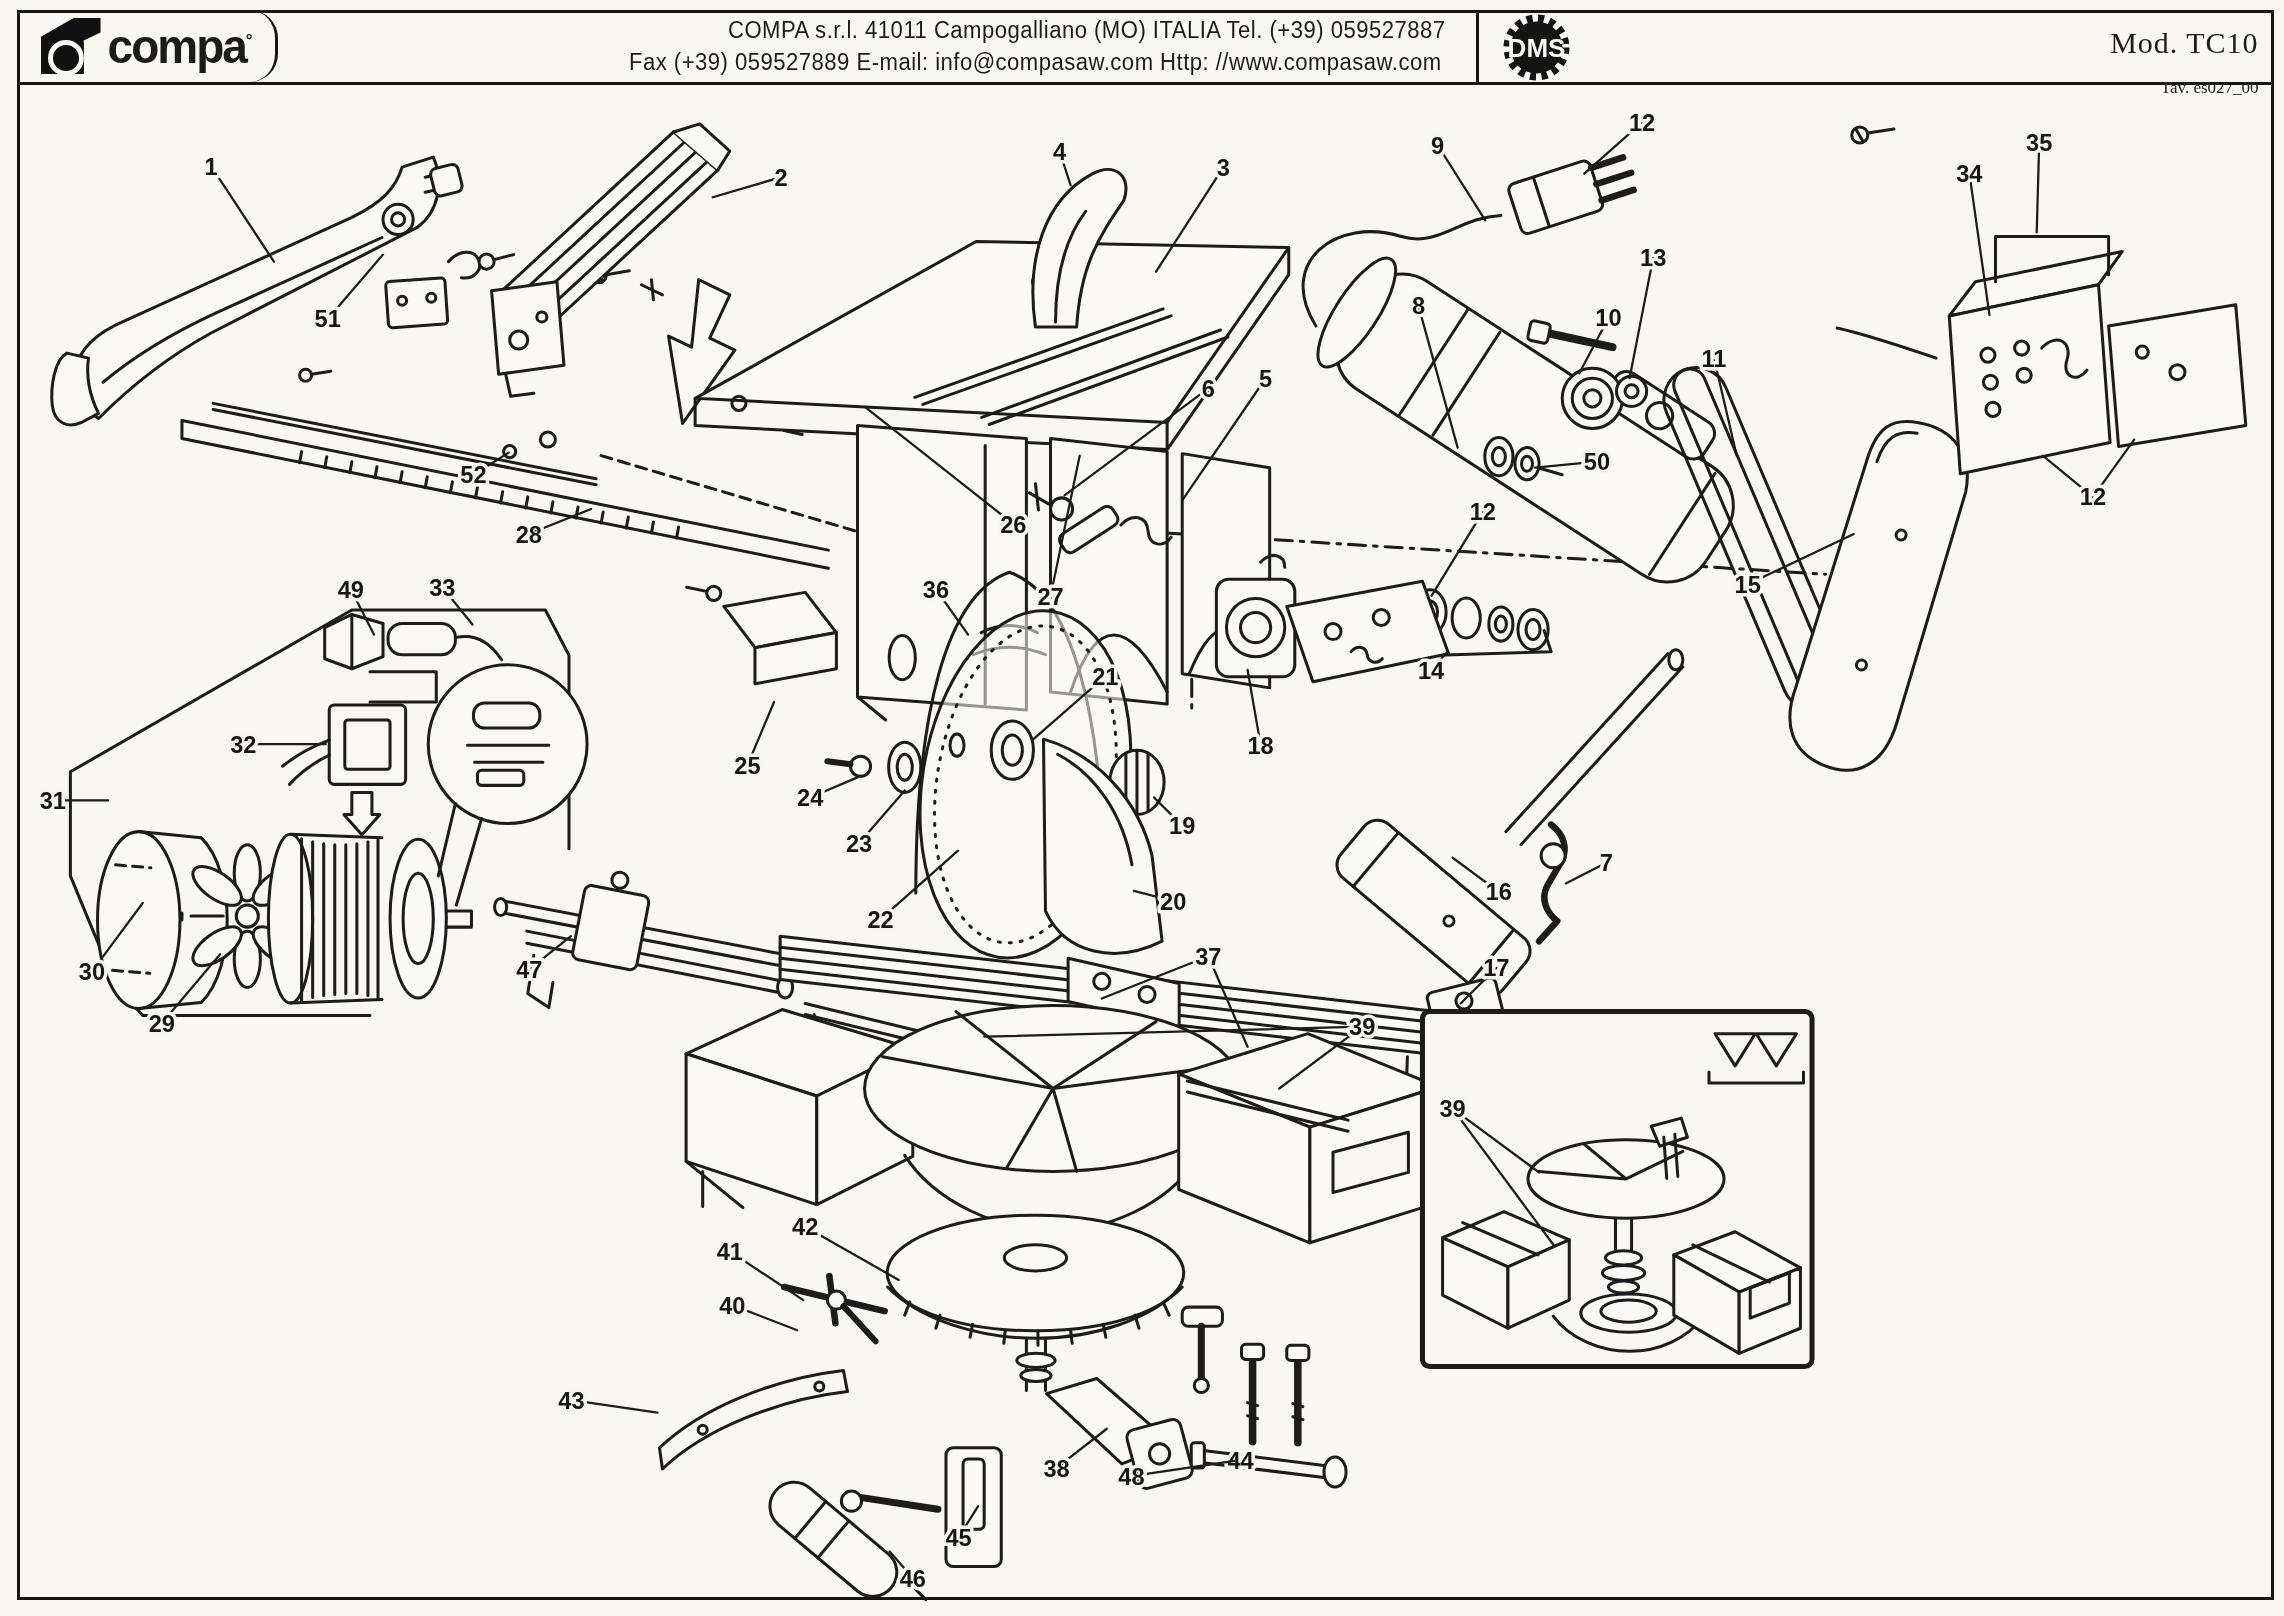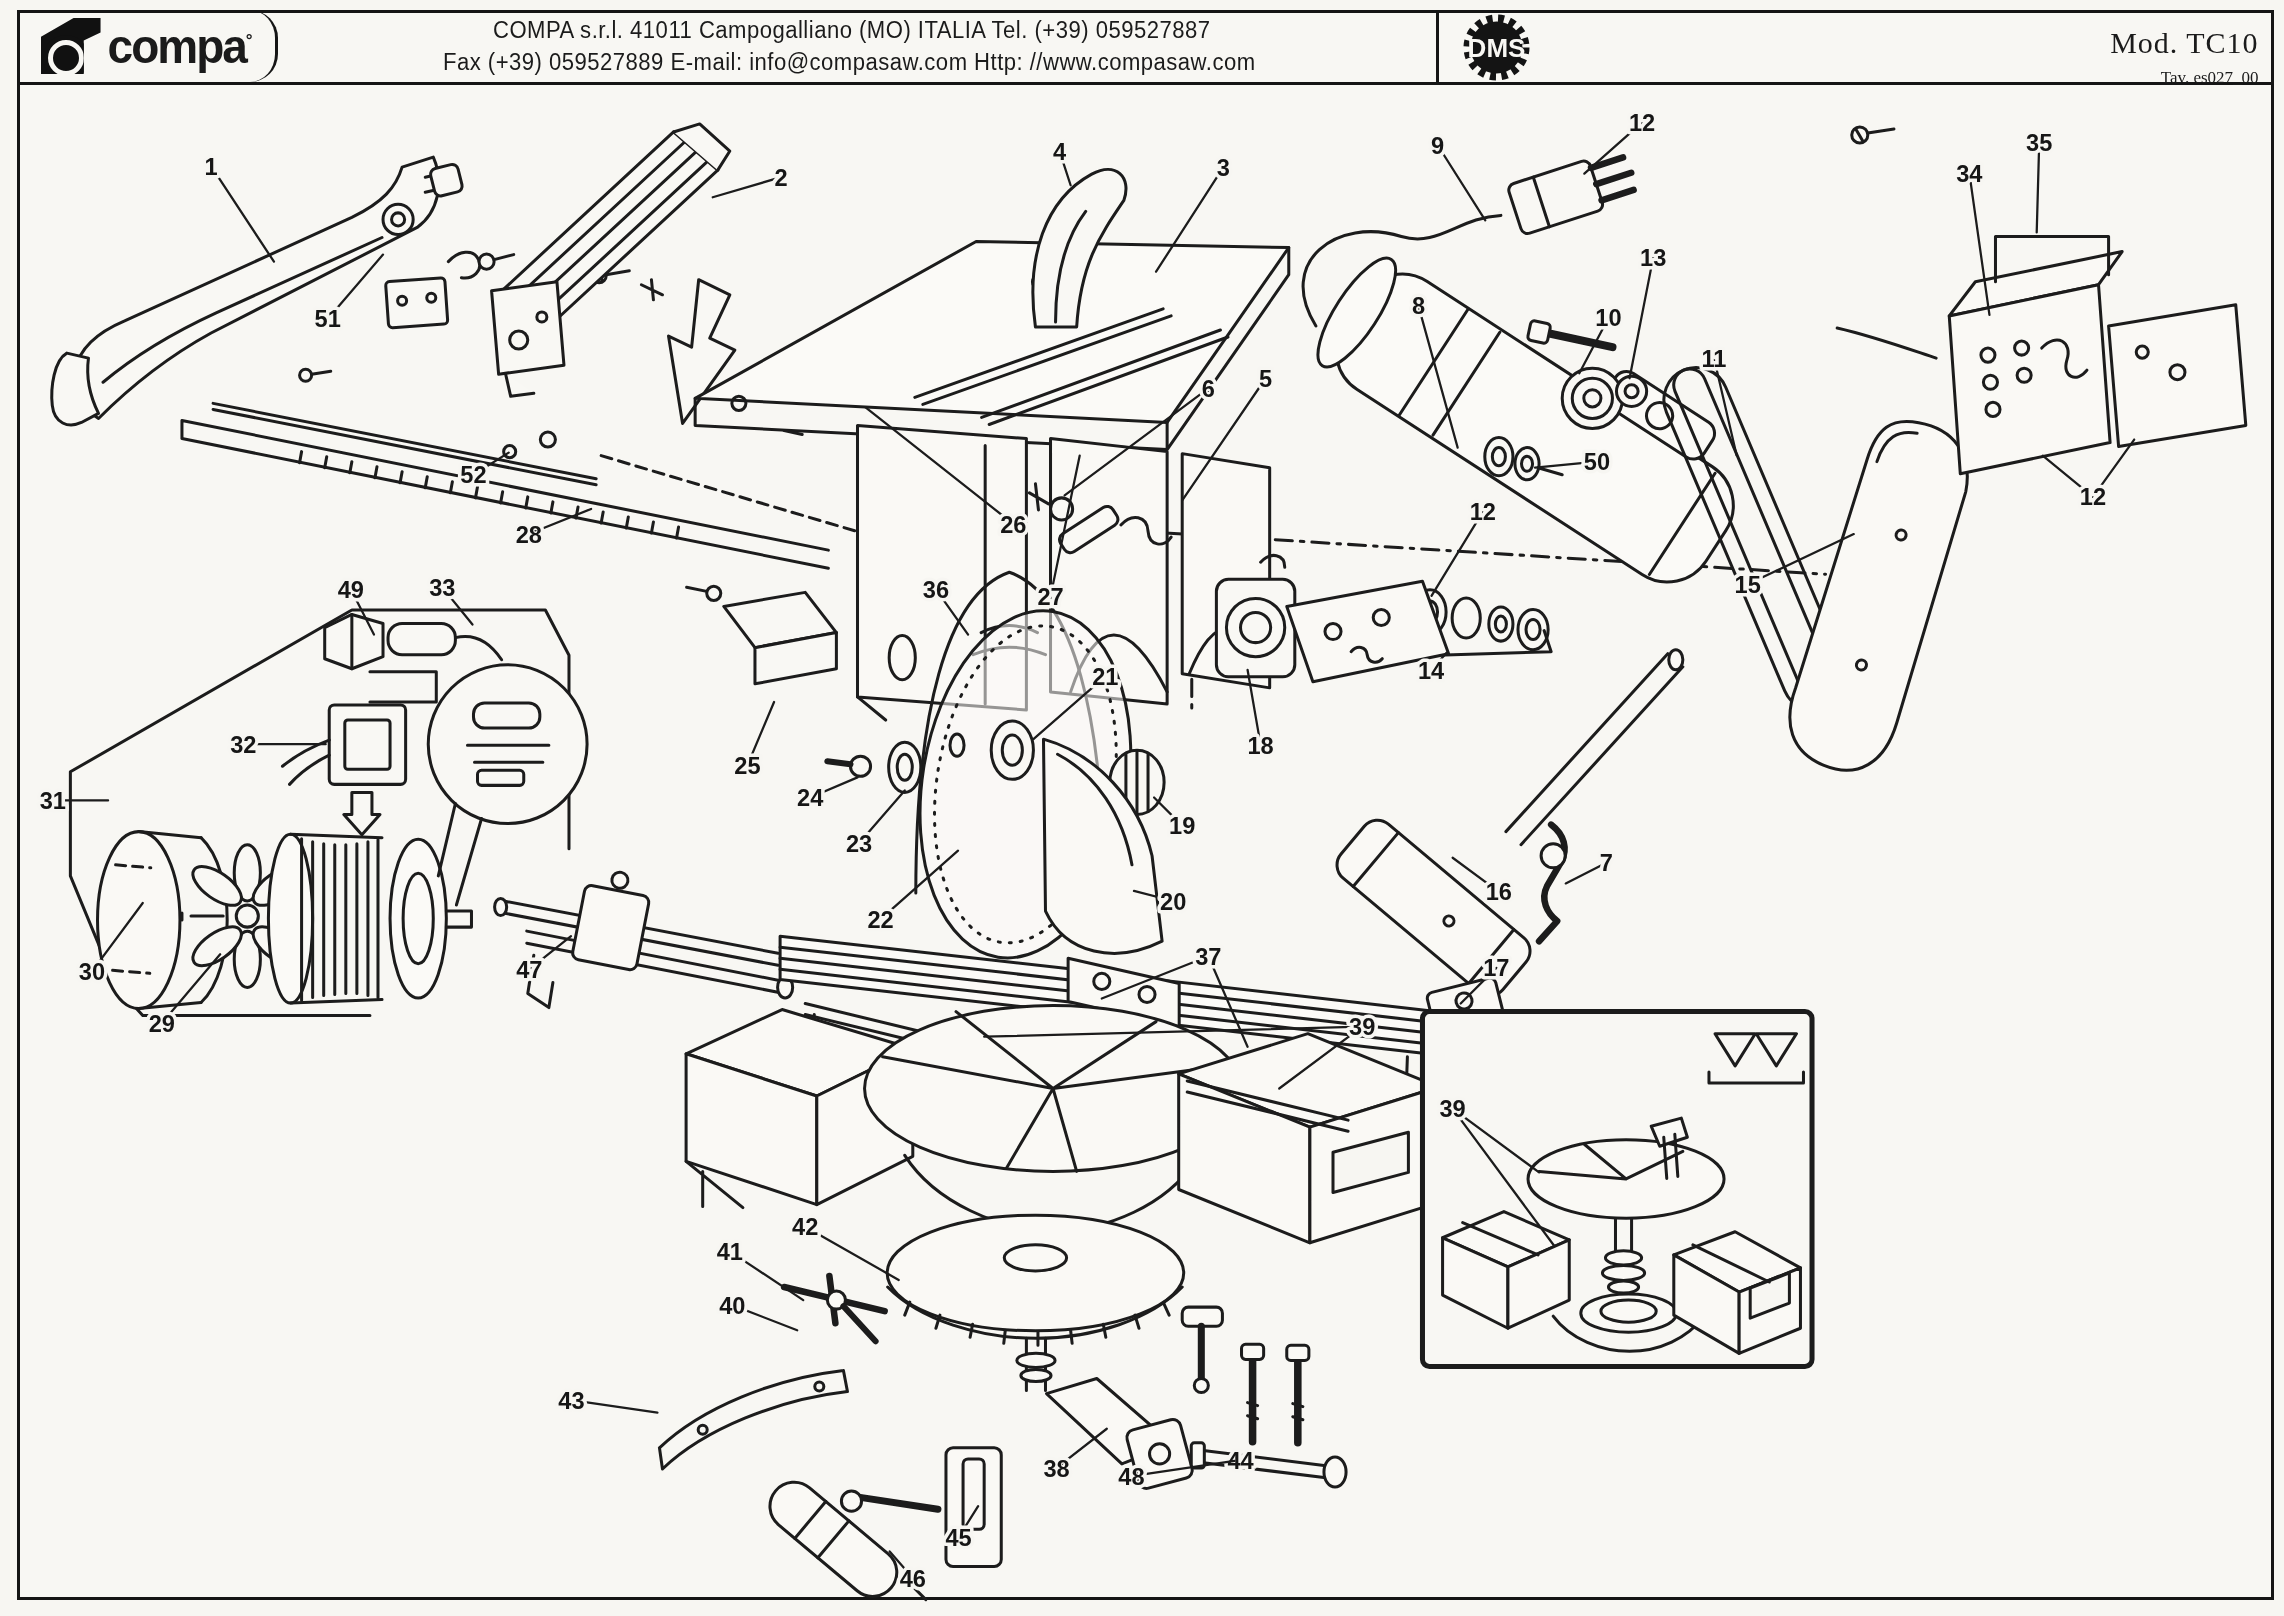--- a/index.html
+++ b/index.html
@@ -17,29 +17,29 @@
     border-bottom:3.5px solid #151515;box-sizing:border-box;display:flex;align-items:stretch;}
   .hdr-cell{display:flex;align-items:center;box-sizing:border-box;}
   .hdr-logo{width:261px;border-right:3.5px solid #151515;justify-content:center;gap:7px;border-radius:28px;}
   .logo-mark{position:relative;width:60px;height:56px;background:#111;
     clip-path:polygon(0 100%,0 34%,55% 0,100% 0,100% 26%,72% 40%,72% 100%);}
   .logo-mark .hole{position:absolute;left:7px;top:22px;width:26px;height:26px;border-radius:50%;
     background:#111;border:5px solid #f8f7f3;box-shadow:0 0 0 5px #111;}
   .logo-text{font-weight:bold;font-size:46px;letter-spacing:-2px;transform:scaleY(1.05);}
   .logo-reg{font-size:17px;vertical-align:super;}
   .hdr-addr{flex:0 0 1161px;border-right:3.5px solid #151515;padding-left:20px;
-    flex-direction:column;align-items:center;justify-content:center;}
+    flex-direction:column;align-items:flex-end;justify-content:center;margin-left:40px;}
   .hdr-addr .ln{font-size:23px;letter-spacing:0.5px;line-height:32px;white-space:nowrap;
     transform:scaleX(.96);transform-origin:left;}
   .hdr-right{flex:1;position:relative;}
   .gear-wrap{position:absolute;left:24px;top:4px;width:67px;height:67px;text-align:right;}
   .hdr-model{position:absolute;right:15px;top:16px;text-align:right;
     font-family:"Liberation Serif",serif;}
   .hdr-model .mod{font-size:30px;letter-spacing:1px;}
-  .hdr-model .tav{font-size:17px;margin-top:8px;}
+  .hdr-model .tav{font-size:17px;margin-top:18px;}
   svg text.callout{font-family:"Liberation Sans",sans-serif;font-weight:bold;font-size:47px;
     fill:#161616;paint-order:stroke;stroke:#f7f6f2;stroke-width:14px;text-anchor:middle;}
   .art{position:absolute;left:0;top:0;}
 </style>
 </head>
 <body>
 
 <div class="page">
   <div class="frame"></div>
 

